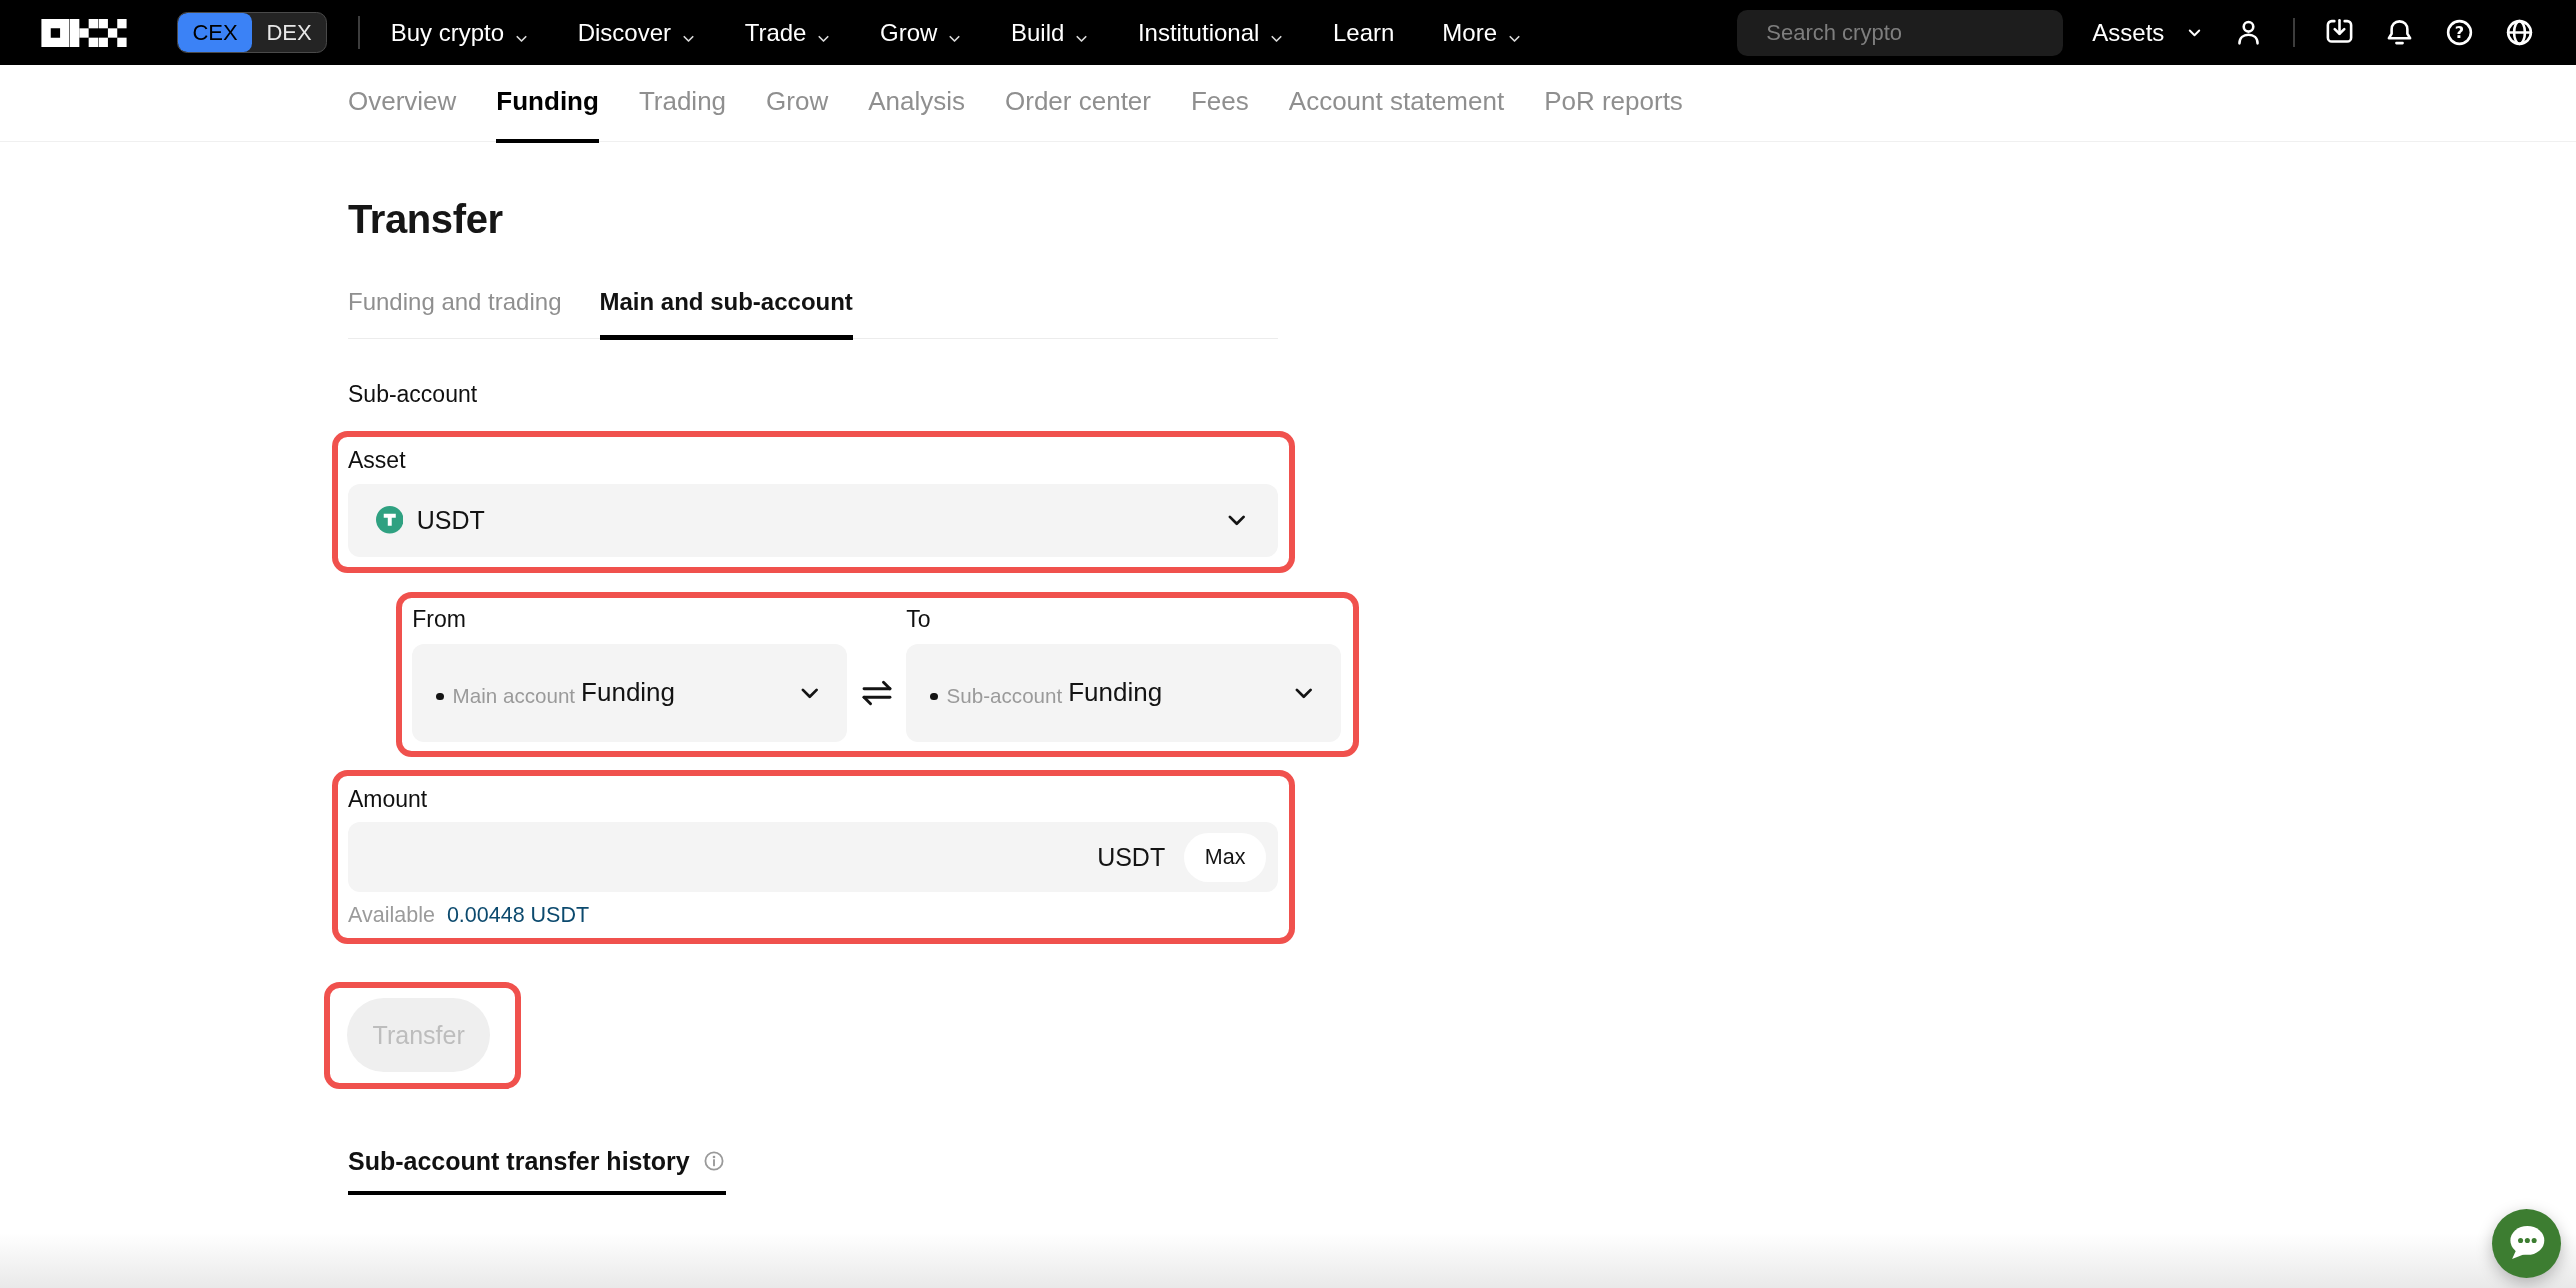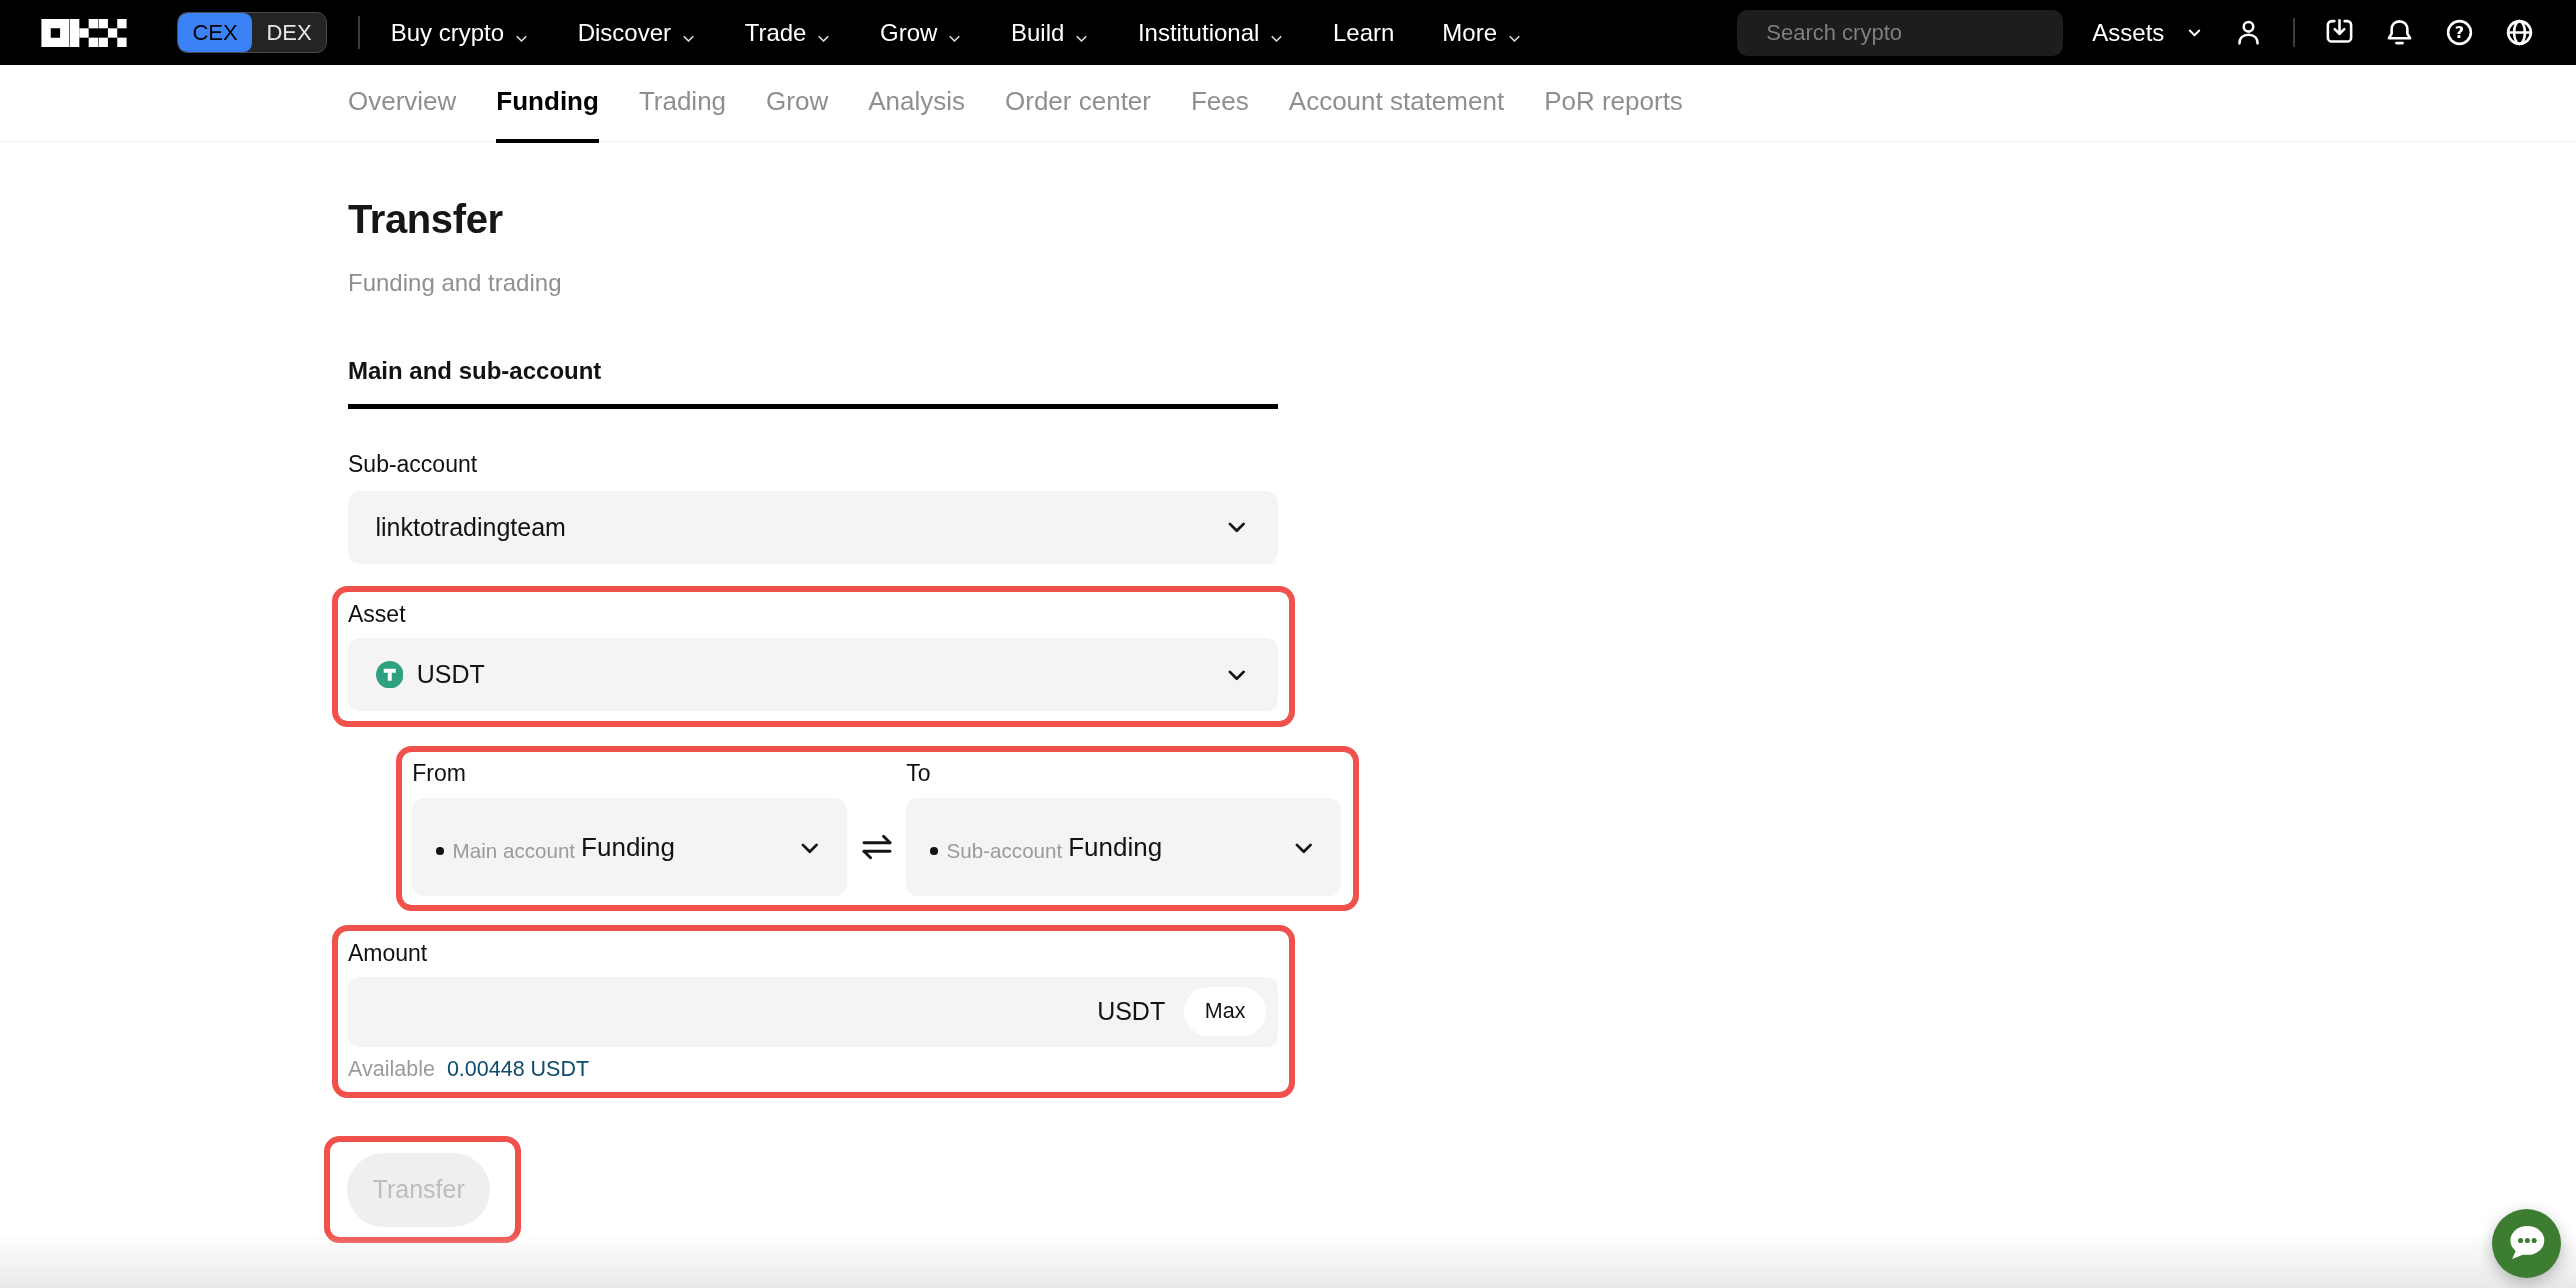--- a/index.html
+++ b/index.html
@@ -59,21 +59,21 @@
   .acc-item {
     display:flex; align-items:center; font-size:26px; color:#8f8f8f;
     border-bottom:4.3px solid transparent; margin-bottom:-1.7px; cursor:pointer; white-space:nowrap;
   }
   .acc-item.active { color:#000; font-weight:700; border-bottom-color:#000; }
 
   
   .content { padding-left:348px; }
   .page-title { margin-top:55px; font-size:40px; font-weight:700; color:#161616; letter-spacing:-0.4px; }
 
-  .tabs { margin-top:27px; display:flex; gap:38px; width:930px; border-bottom:1.7px solid #ececec;flex-direction:column; }
+  .tabs { margin-top:46px; display:flex; gap:38px; width:930px; border-bottom:1.7px solid #ececec; }
   .tab { font-size:24px; color:#8f8f8f; padding-bottom:19px; cursor:pointer; border-bottom:5.2px solid transparent; margin-bottom:-1.7px; }
   .tab.active { color:#121212; font-weight:700; border-bottom-color:#000; }
 
   .field-label { font-size:23px; font-weight:500; color:#101010; line-height:29px; }
 
   .group-sub { margin-top:41px; }
   .group-sub .field-label { margin-bottom:12px; }
 
   .select {
     width:930px; height:73px; background:#f4f4f4; border-radius:12px;
@@ -298,26 +298,20 @@
 <main class="content">
   <h1 class="page-title">Transfer</h1>
 
   <div class="tabs">
     <div class="tab">Funding and trading</div>
     <div class="tab active">Main and sub-account</div>
   </div>
 
   <div class="group-sub">
     <div class="field-label">Sub-account</div>
-    <div class="select">
-      <span>linktotradingteam</span>
-      <svg class="chev chevron" width="27.5" height="27.5" viewBox="0 0 24 24">
-          <path d="M6 9.5 L12 15.5 L18 9.5"></path>
-        </svg>
-    </div>
   </div>
 
   <div class="hl hl-asset">
     <div class="field-label">Asset</div>
     <div class="select">
       <span class="token">
         <svg width="27.5" height="27.5" viewBox="0 0 32 32">
           <circle cx="16" cy="16" r="16" fill="#2fa181"></circle>
           <path fill="#ffffff" d="M9 9 h14 v4.6 h-4.7 v9.4 h-4.6 v-9.4 H9 z"></path>
         </svg>

